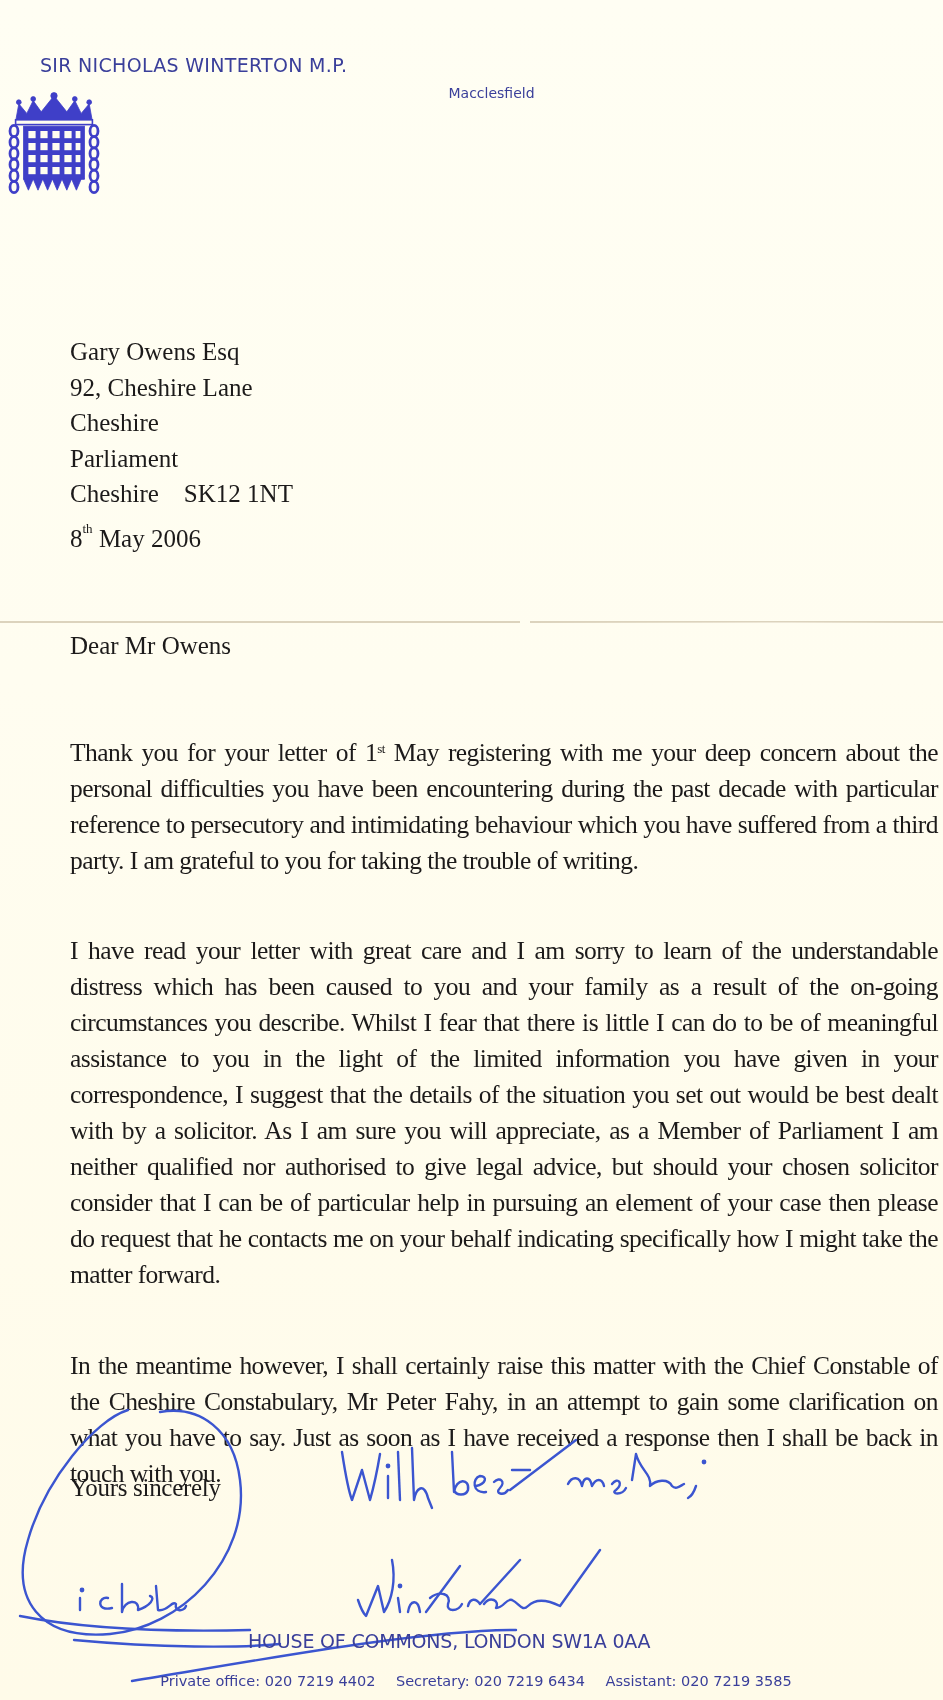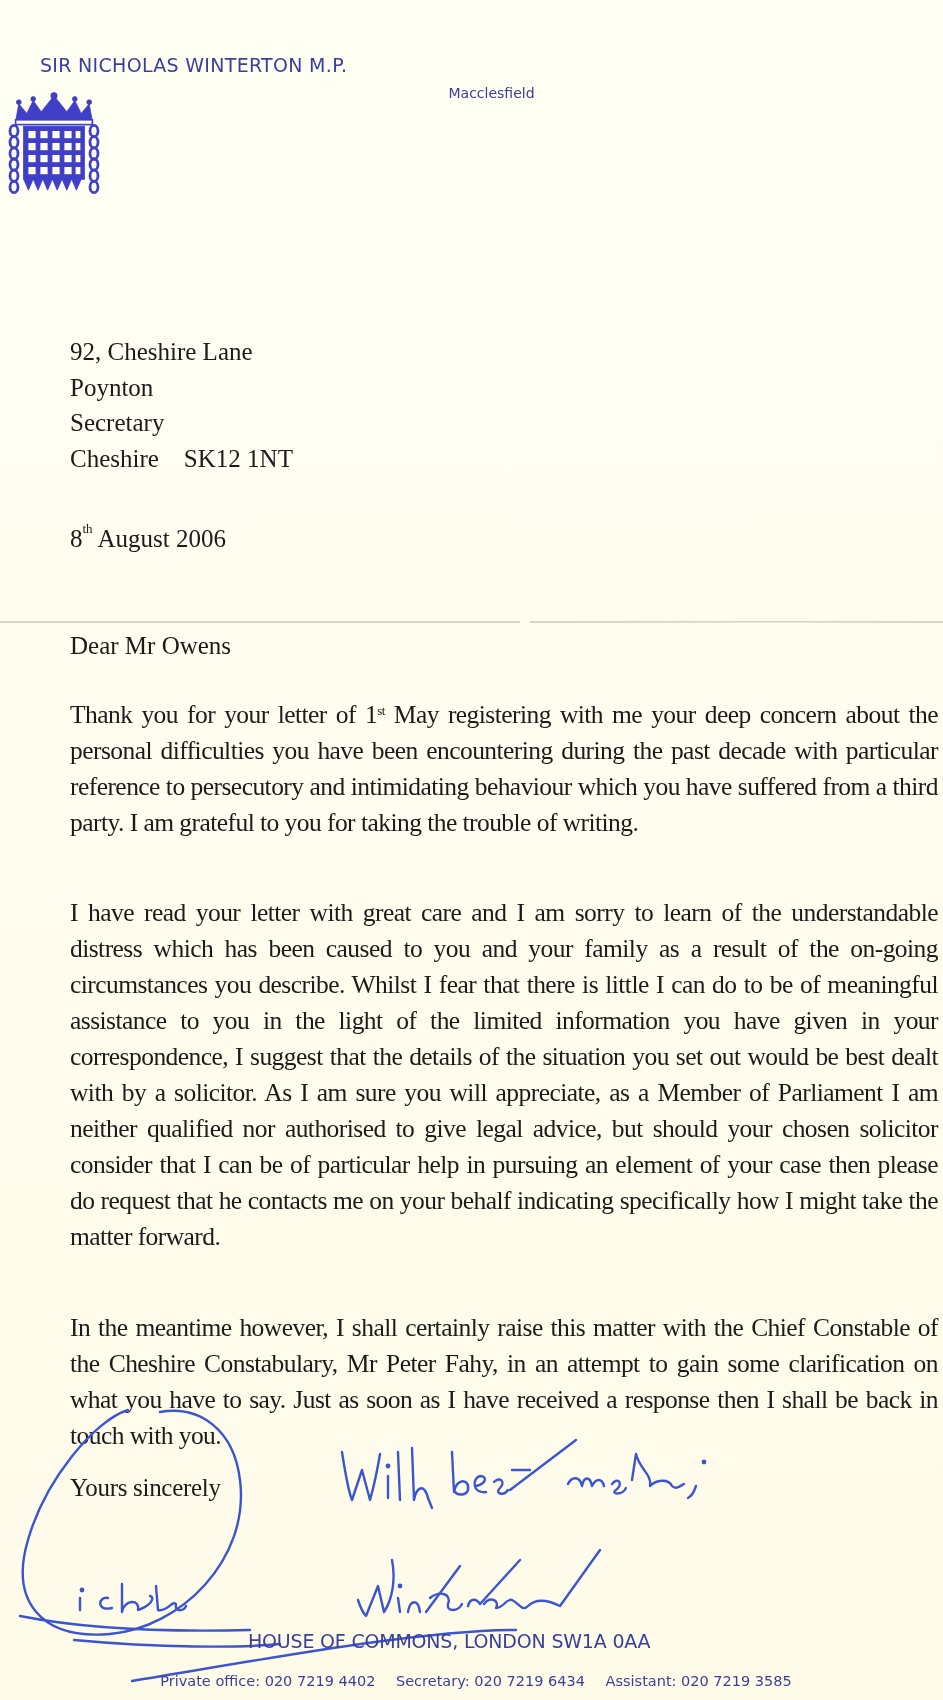--- a/index.html
+++ b/index.html
@@ -38,20 +38,21 @@
     .fold { position: absolute; left: 0; top: 621px; width: 943px; height: 2px; }
 
     .salutation { position: absolute; left: 70px; top: 632px; font-size: 25px; }
 
     .para {
       position: absolute; left: 70px; width: 868px;
       font-size: 25.5px; line-height: 36px;
       text-align: justify; text-align-last: left;
       letter-spacing: -0.55px; word-spacing: 0px;
       font-stretch: condensed;
+      margin-top: 38px;
     }
     .p1 { top: 697px; }
     .p2 { top: 895px; }
     .p3 { top: 1310px; }
 
     .closing { position: absolute; left: 70px; top: 1474px; font-size: 25px; letter-spacing: -0.3px; }
 
     
     .sig { position: absolute; left: 0; top: 0; width: 943px; height: 1700px; pointer-events: none; }
 
@@ -123,27 +124,28 @@
         <ellipse cx="110" cy="92" rx="5" ry="7"></ellipse>
         <ellipse cx="110" cy="106" rx="5" ry="7"></ellipse>
         <ellipse cx="110" cy="120" rx="5" ry="7"></ellipse>
     </g>
   </svg>
 
   <div class="lh-name">SIR NICHOLAS WINTERTON M.P.</div>
   <div class="lh-town">Macclesfield</div>
 
   <div class="addr">
+    <div>Gary Owens Esq</div>
     <div>92, Cheshire Lane</div>
-    <div>Poynton</div>
-    <div>Secretary</div>
+    <div>Cheshire</div>
+    <div>Parliament</div>
     <div>Cheshire    SK12 1NT</div>
   </div>
 
-  <div class="date"><span>8</span><sup>th</sup><span> August 2006</span></div>
+  <div class="date"><span>8</span><sup>th</sup><span> May 2006</span></div>
 
   <svg class="fold" viewBox="0 0 943 4" preserveAspectRatio="none">
     <path d="M0 2 C 150 1, 300 3, 500 2 L 520 2 M 530 2 C 700 3, 800 1, 943 2" stroke="#b9a98a" stroke-width="1.6" fill="none"></path>
   </svg>
 
   <div class="salutation">Dear Mr Owens</div>
 
   <div class="para p1"><span>Thank you for your letter of 1</span><sup>st</sup><span> May registering with me your deep concern about the personal difficulties you have been encountering during the past decade with particular reference to persecutory and intimidating behaviour which you have suffered from a third party.  I am grateful to you for taking the trouble of writing.</span></div>
 
   <div class="para p2">I have read your letter with great care and I am sorry to learn of the understandable distress which has been caused to you and your family as a result of the on-going circumstances you describe.  Whilst I fear that there is little I can do to be of meaningful assistance to you in the light of the limited information you have given in your correspondence, I suggest that the details of the situation you set out would be best dealt with by a solicitor.  As I am sure you will appreciate, as a Member of Parliament I am neither qualified nor authorised to give legal advice, but should your chosen solicitor consider that I can be of particular help in pursuing an element of your case then please do request that he contacts me on your behalf indicating specifically how I might take the matter forward.</div>

